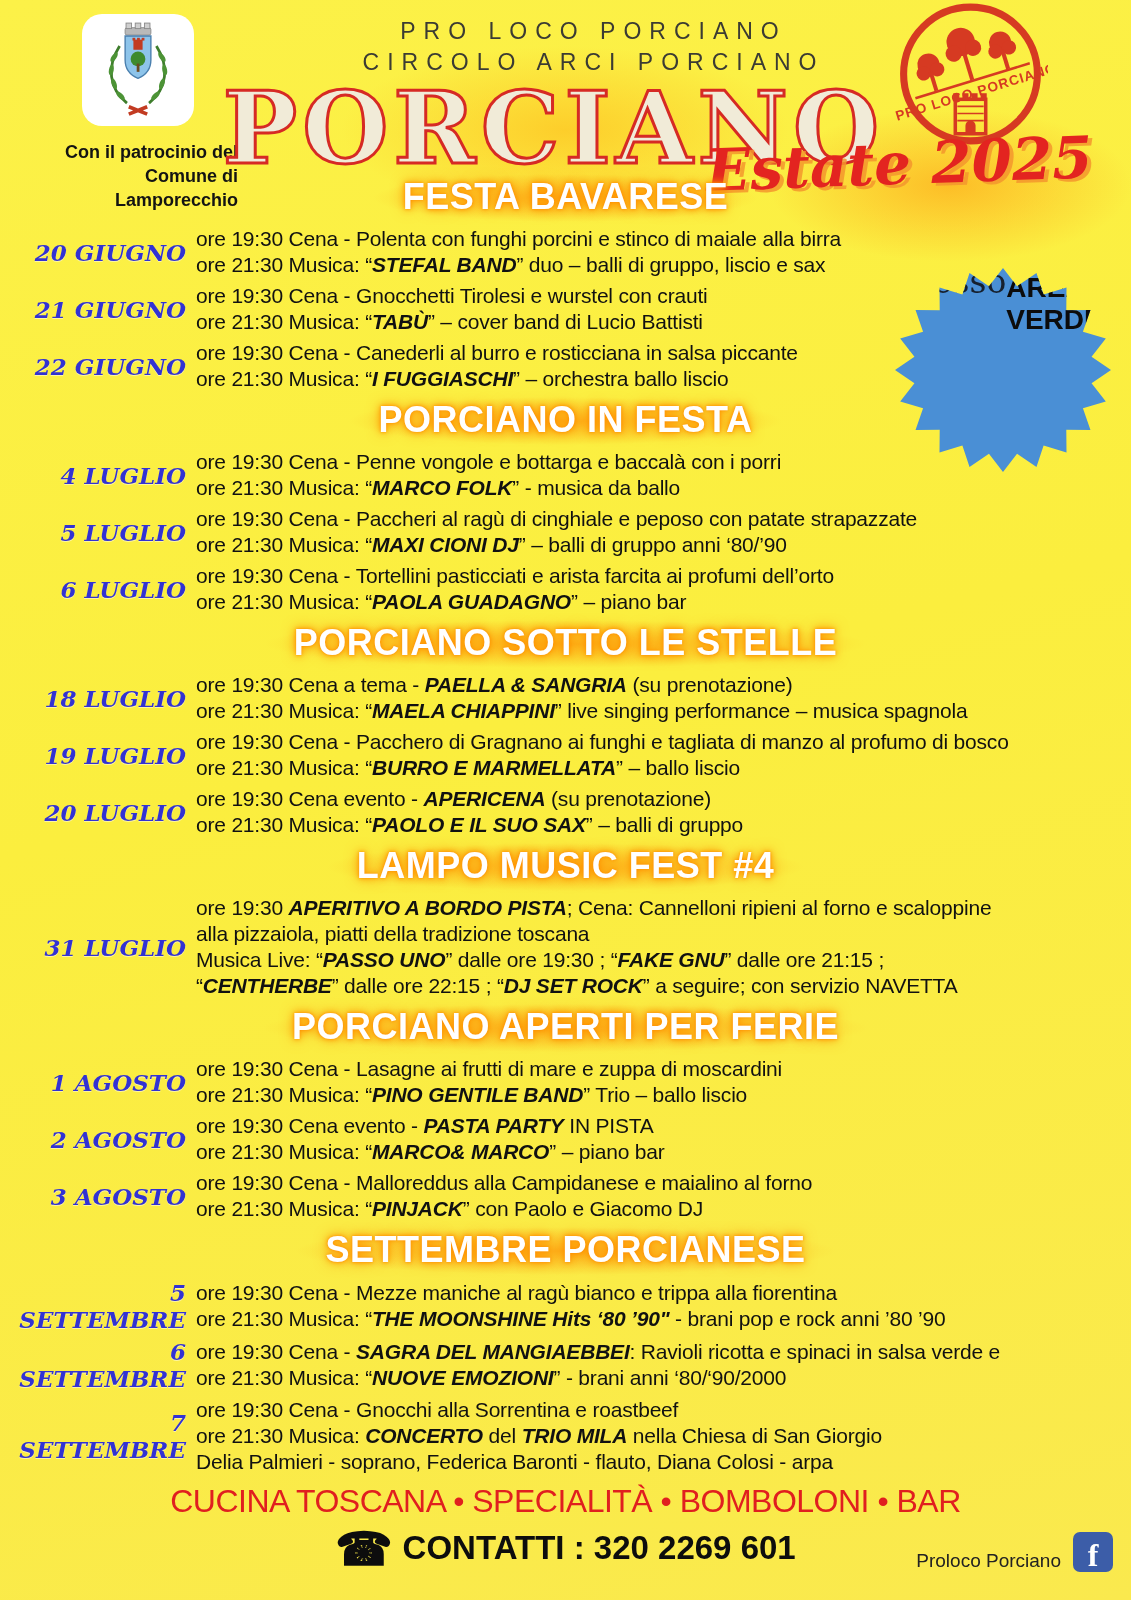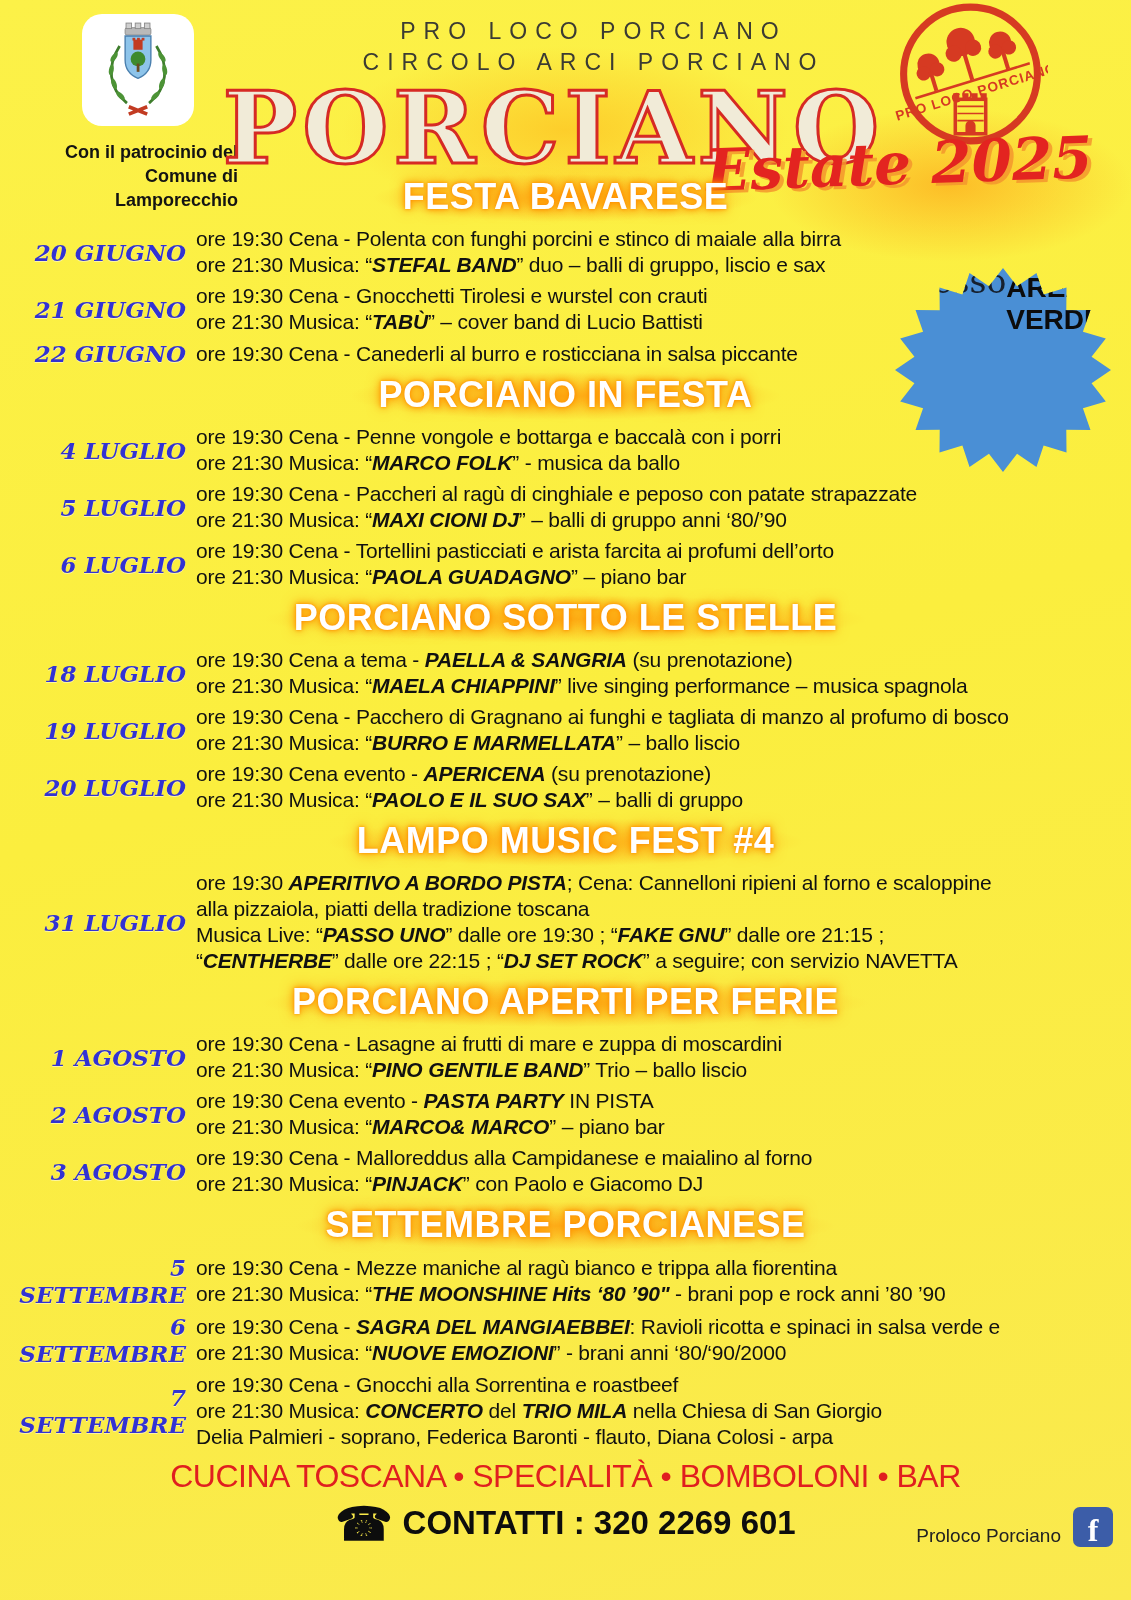--- a/index.html
+++ b/index.html
@@ -162,20 +162,21 @@
           <div class="date">21 GIUGNO</div>
           <div class="lines">
             <div>ore 19:30 Cena - Gnocchetti Tirolesi e wurstel con crauti</div>
             <div>ore 21:30 Musica: “<b>TABÙ</b>” – cover band di Lucio Battisti</div>
           </div>
         </div>
         <div class="event">
           <div class="date">22 GIUGNO</div>
           <div class="lines">
             <div>ore 19:30 Cena - Canederli al burro e rosticciana in salsa piccante</div>
+            <div>ore 21:30 Musica: “<b>I FUGGIASCHI</b>” – orchestra ballo liscio</div>
           </div>
         </div>
       </section>
       <section>
         <div class="sec-title">PORCIANO IN FESTA</div>
         <div class="event">
           <div class="date">4 LUGLIO</div>
           <div class="lines">
             <div>ore 19:30 Cena - Penne vongole e bottarga e baccalà con i porri</div>
             <div>ore 21:30 Musica: “<b>MARCO FOLK</b>” - musica da ballo</div>

